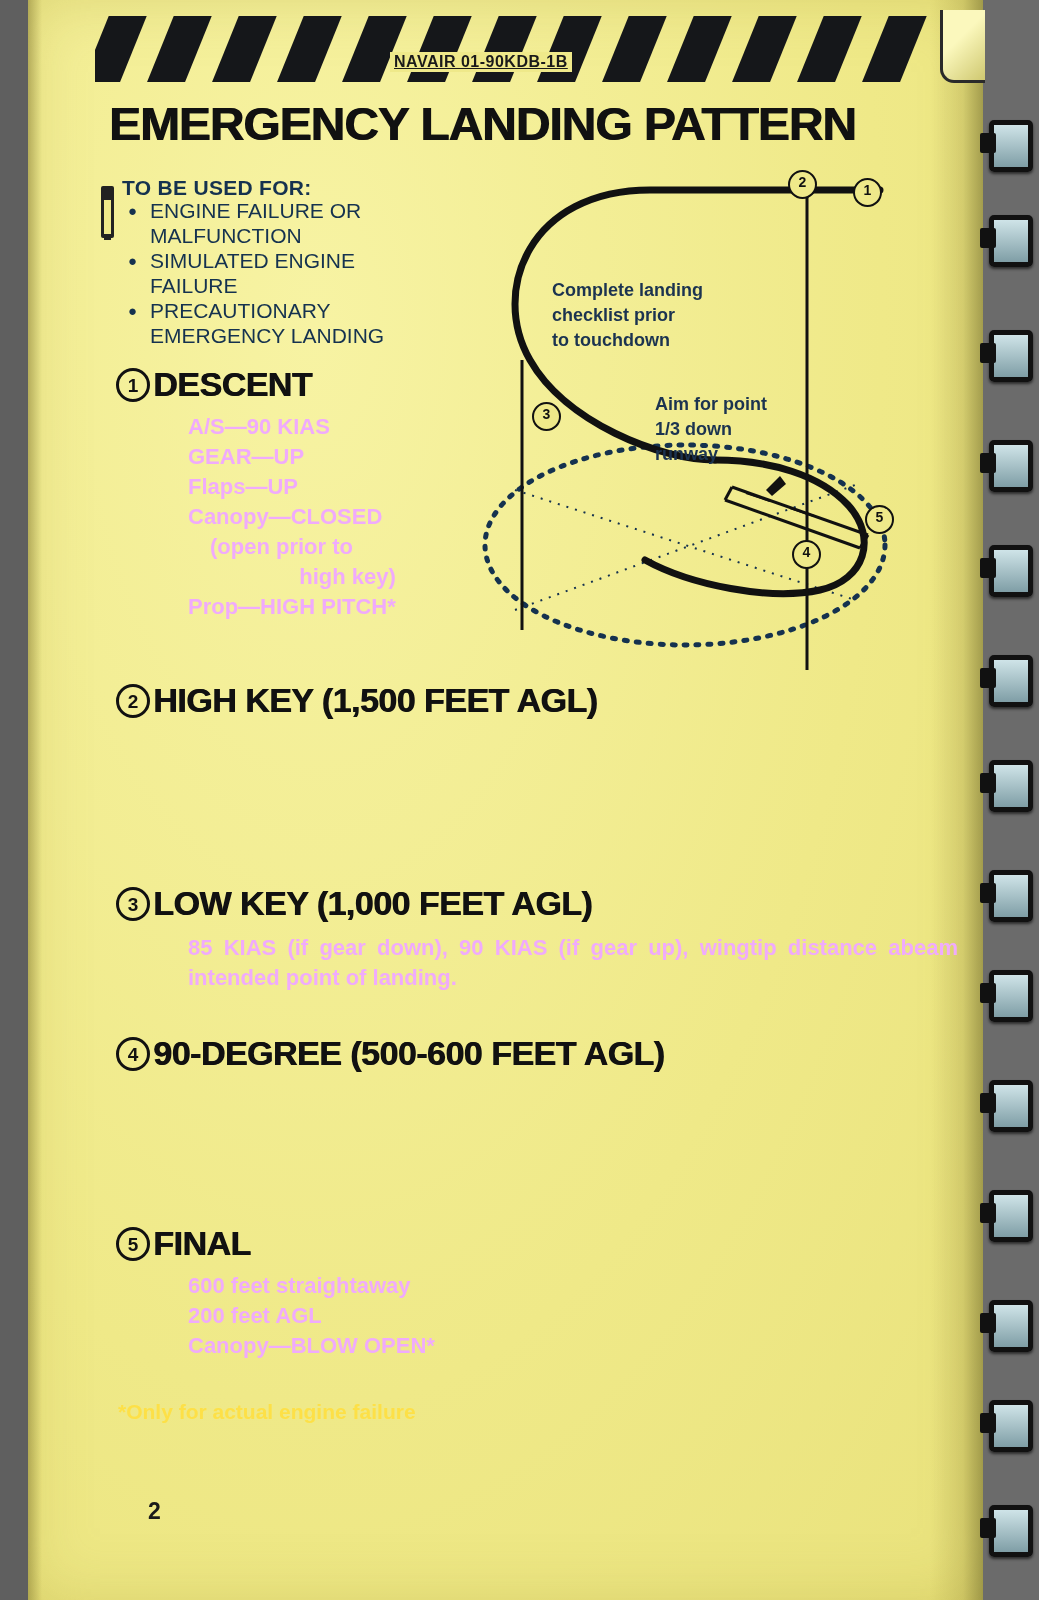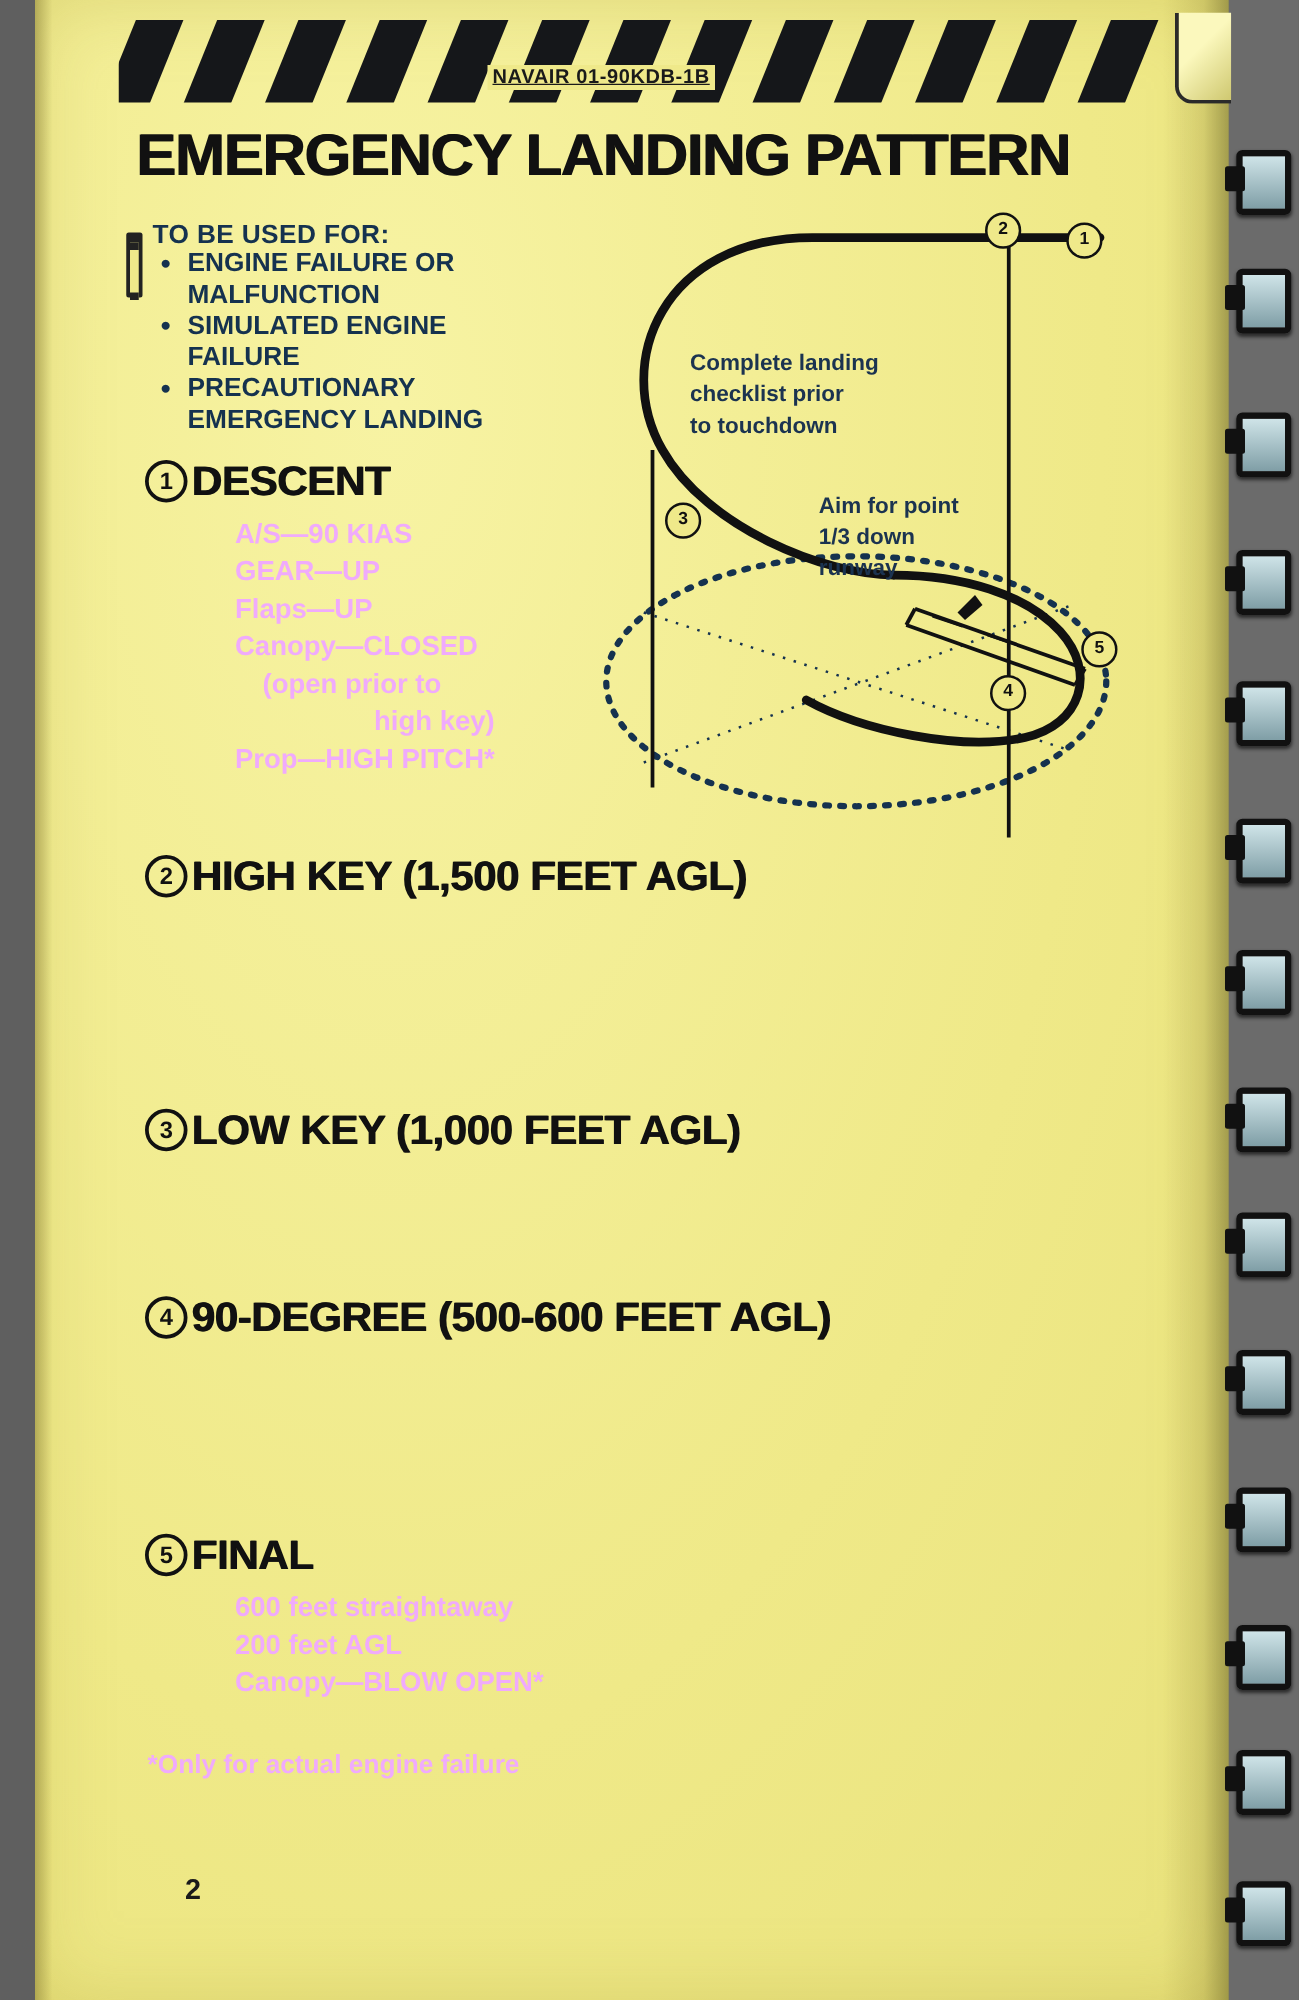--- a/index.html
+++ b/index.html
@@ -122,21 +122,21 @@
     letter-spacing: 0.3px;
   }
   .bullets {
     position: absolute;
     left: 128px; top: 198px;
     width: 380px;
   }
   .bullets li {
     list-style: none;
     font-size: 21px;
-    font-weight: bold;
+    font-weight: normal;
     color: #15324f;
     line-height: 25px;
     position: relative;
     padding-left: 22px;
   }
   .bullets li:before {
     content: "\25CF";
     position: absolute;
     left: 0; top: 0;
     font-size: 15px;
@@ -207,21 +207,21 @@
   .just {
     text-align: justify;
     width: 770px;
   }
 
   .footnote {
     position: absolute;
     left: 118px; top: 1400px;
     font-size: 21px;
     font-weight: bold;
-    color: #f0abfc;
+    color: #fde047;
   }
   .pagenum {
     position: absolute;
     left: 148px; top: 1498px;
     font-size: 23px;
     font-weight: bold;
     color: #1a1a1a;
   }
 
   
@@ -321,20 +321,23 @@
       <div class="indent">Prop—HIGH PITCH*</div>
     </div>
   </div>
 
   <div class="sec" style="top:682px">
     <span class="num">2</span><span class="head">HIGH KEY (1,500 FEET AGL)</span>
   </div>
 
   <div class="sec" style="top:885px">
     <span class="num">3</span><span class="head">LOW KEY (1,000 FEET AGL)</span>
+    <div class="body-lines" style="margin-top:10px">
+      <div class="indent just">85 KIAS (if gear down), 90 KIAS (if gear up), wingtip distance abeam intended point of landing.</div>
+    </div>
   </div>
 
   <div class="sec" style="top:1035px">
     <span class="num">4</span><span class="head">90-DEGREE (500-600 FEET AGL)</span>
   </div>
 
   <div class="sec" style="top:1225px">
     <span class="num">5</span><span class="head">FINAL</span>
     <div class="body-lines" style="margin-top:8px">
       <div class="indent">600 feet straightaway</div>

